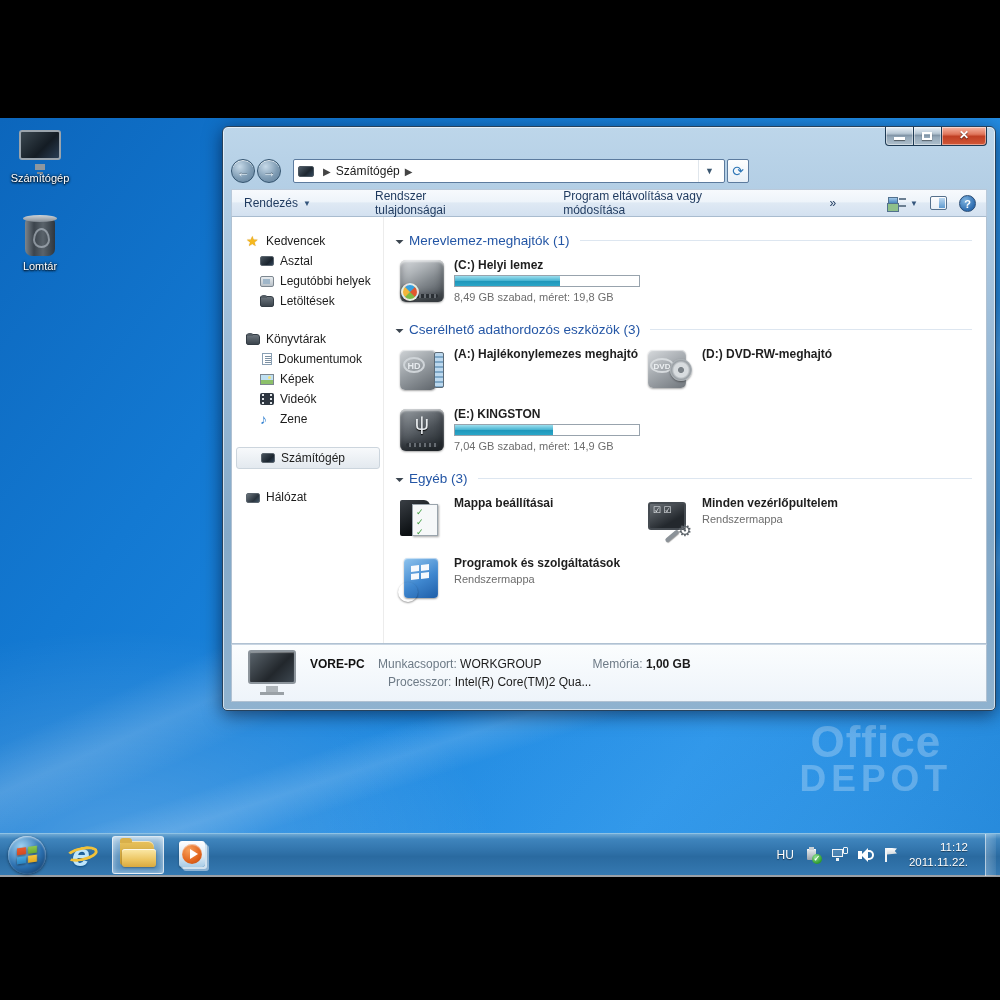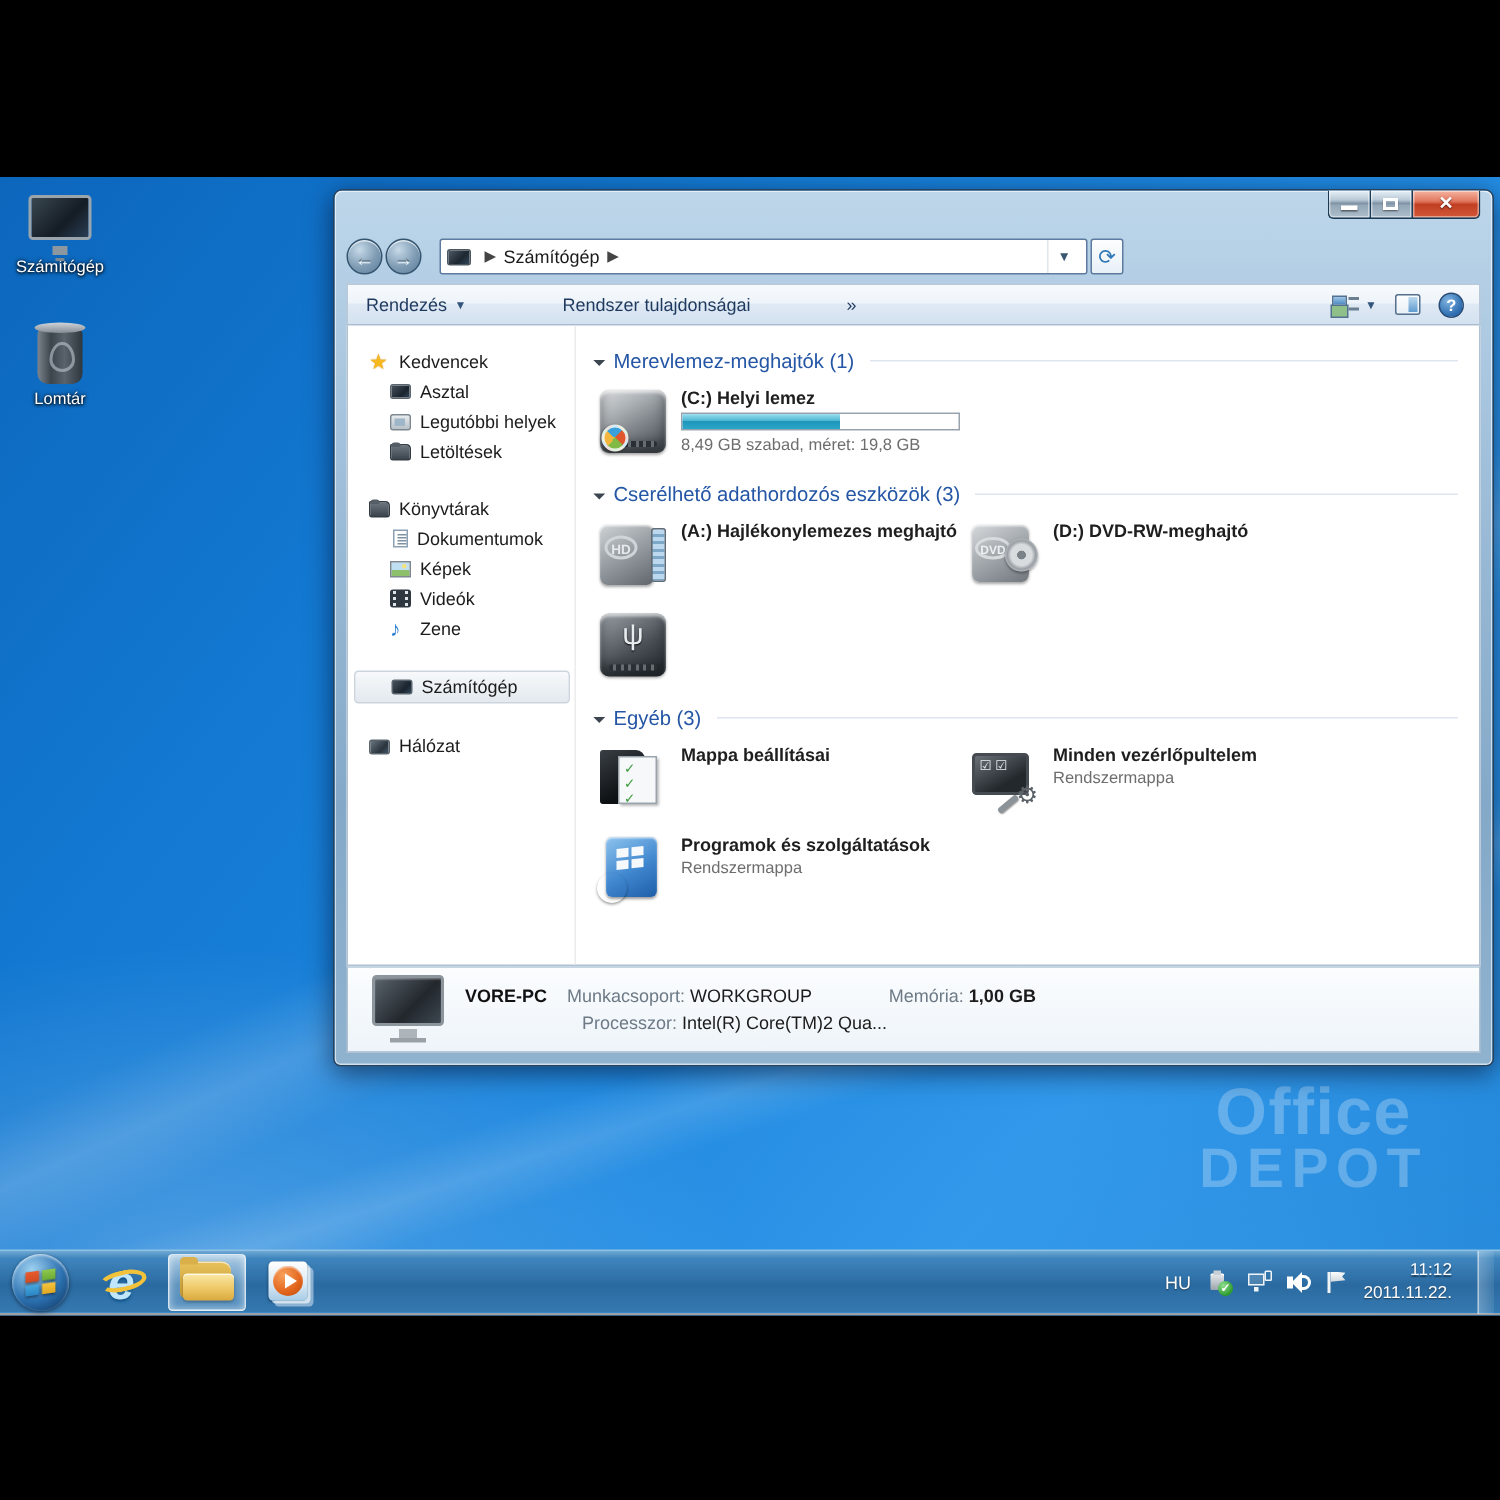--- a/index.html
+++ b/index.html
@@ -339,20 +339,23 @@
 
       <div class="toolbar">
         <div class="tb-item">
           <span>Rendezés</span>
           <span class="tb-caret">▼</span>
         </div>
         <div class="tb-item">
           <span>Rendszer tulajdonságai</span>
         </div>
         <div class="tb-item">
+          <span>Program eltávolítása vagy módosítása</span>
+        </div>
+        <div class="tb-item">
           <span>»</span>
         </div>
         <div class="tb-right">
           <div class="tb-item" style="padding:0;gap:4px;">
             <span class="views-icon"></span>
             <span class="tb-caret">▼</span>
           </div>
           <span class="preview-icon"></span>
           <span class="help-icon">?</span>
         </div>
@@ -464,20 +467,27 @@
                 <div class="disc"></div>
               </div>
               <div class="txt">
                 <div class="tname plain">(D:) DVD-RW-meghajtó</div>
               </div>
             </div>
             <div class="tile" style="width:420px;">
               <div class="icon48">
                 <div class="hdd dark"></div>
                 <div class="usb-sym">ψ</div>
+              </div>
+              <div class="txt">
+                <div class="tname">(E:) KINGSTON</div>
+                <div class="usage-bar">
+                  <div class="usage-fill" style="width: 53%;"></div>
+                </div>
+                <div class="tsub">7,04 GB szabad, méret: 14,9 GB</div>
               </div>
             </div>
           </div>
 
           <div class="sec-head">
             <span class="tri"></span>
             <span class="sec-title">Egyéb (3)</span>
             <span class="sec-rule"></span>
           </div>
           <div class="tiles">

